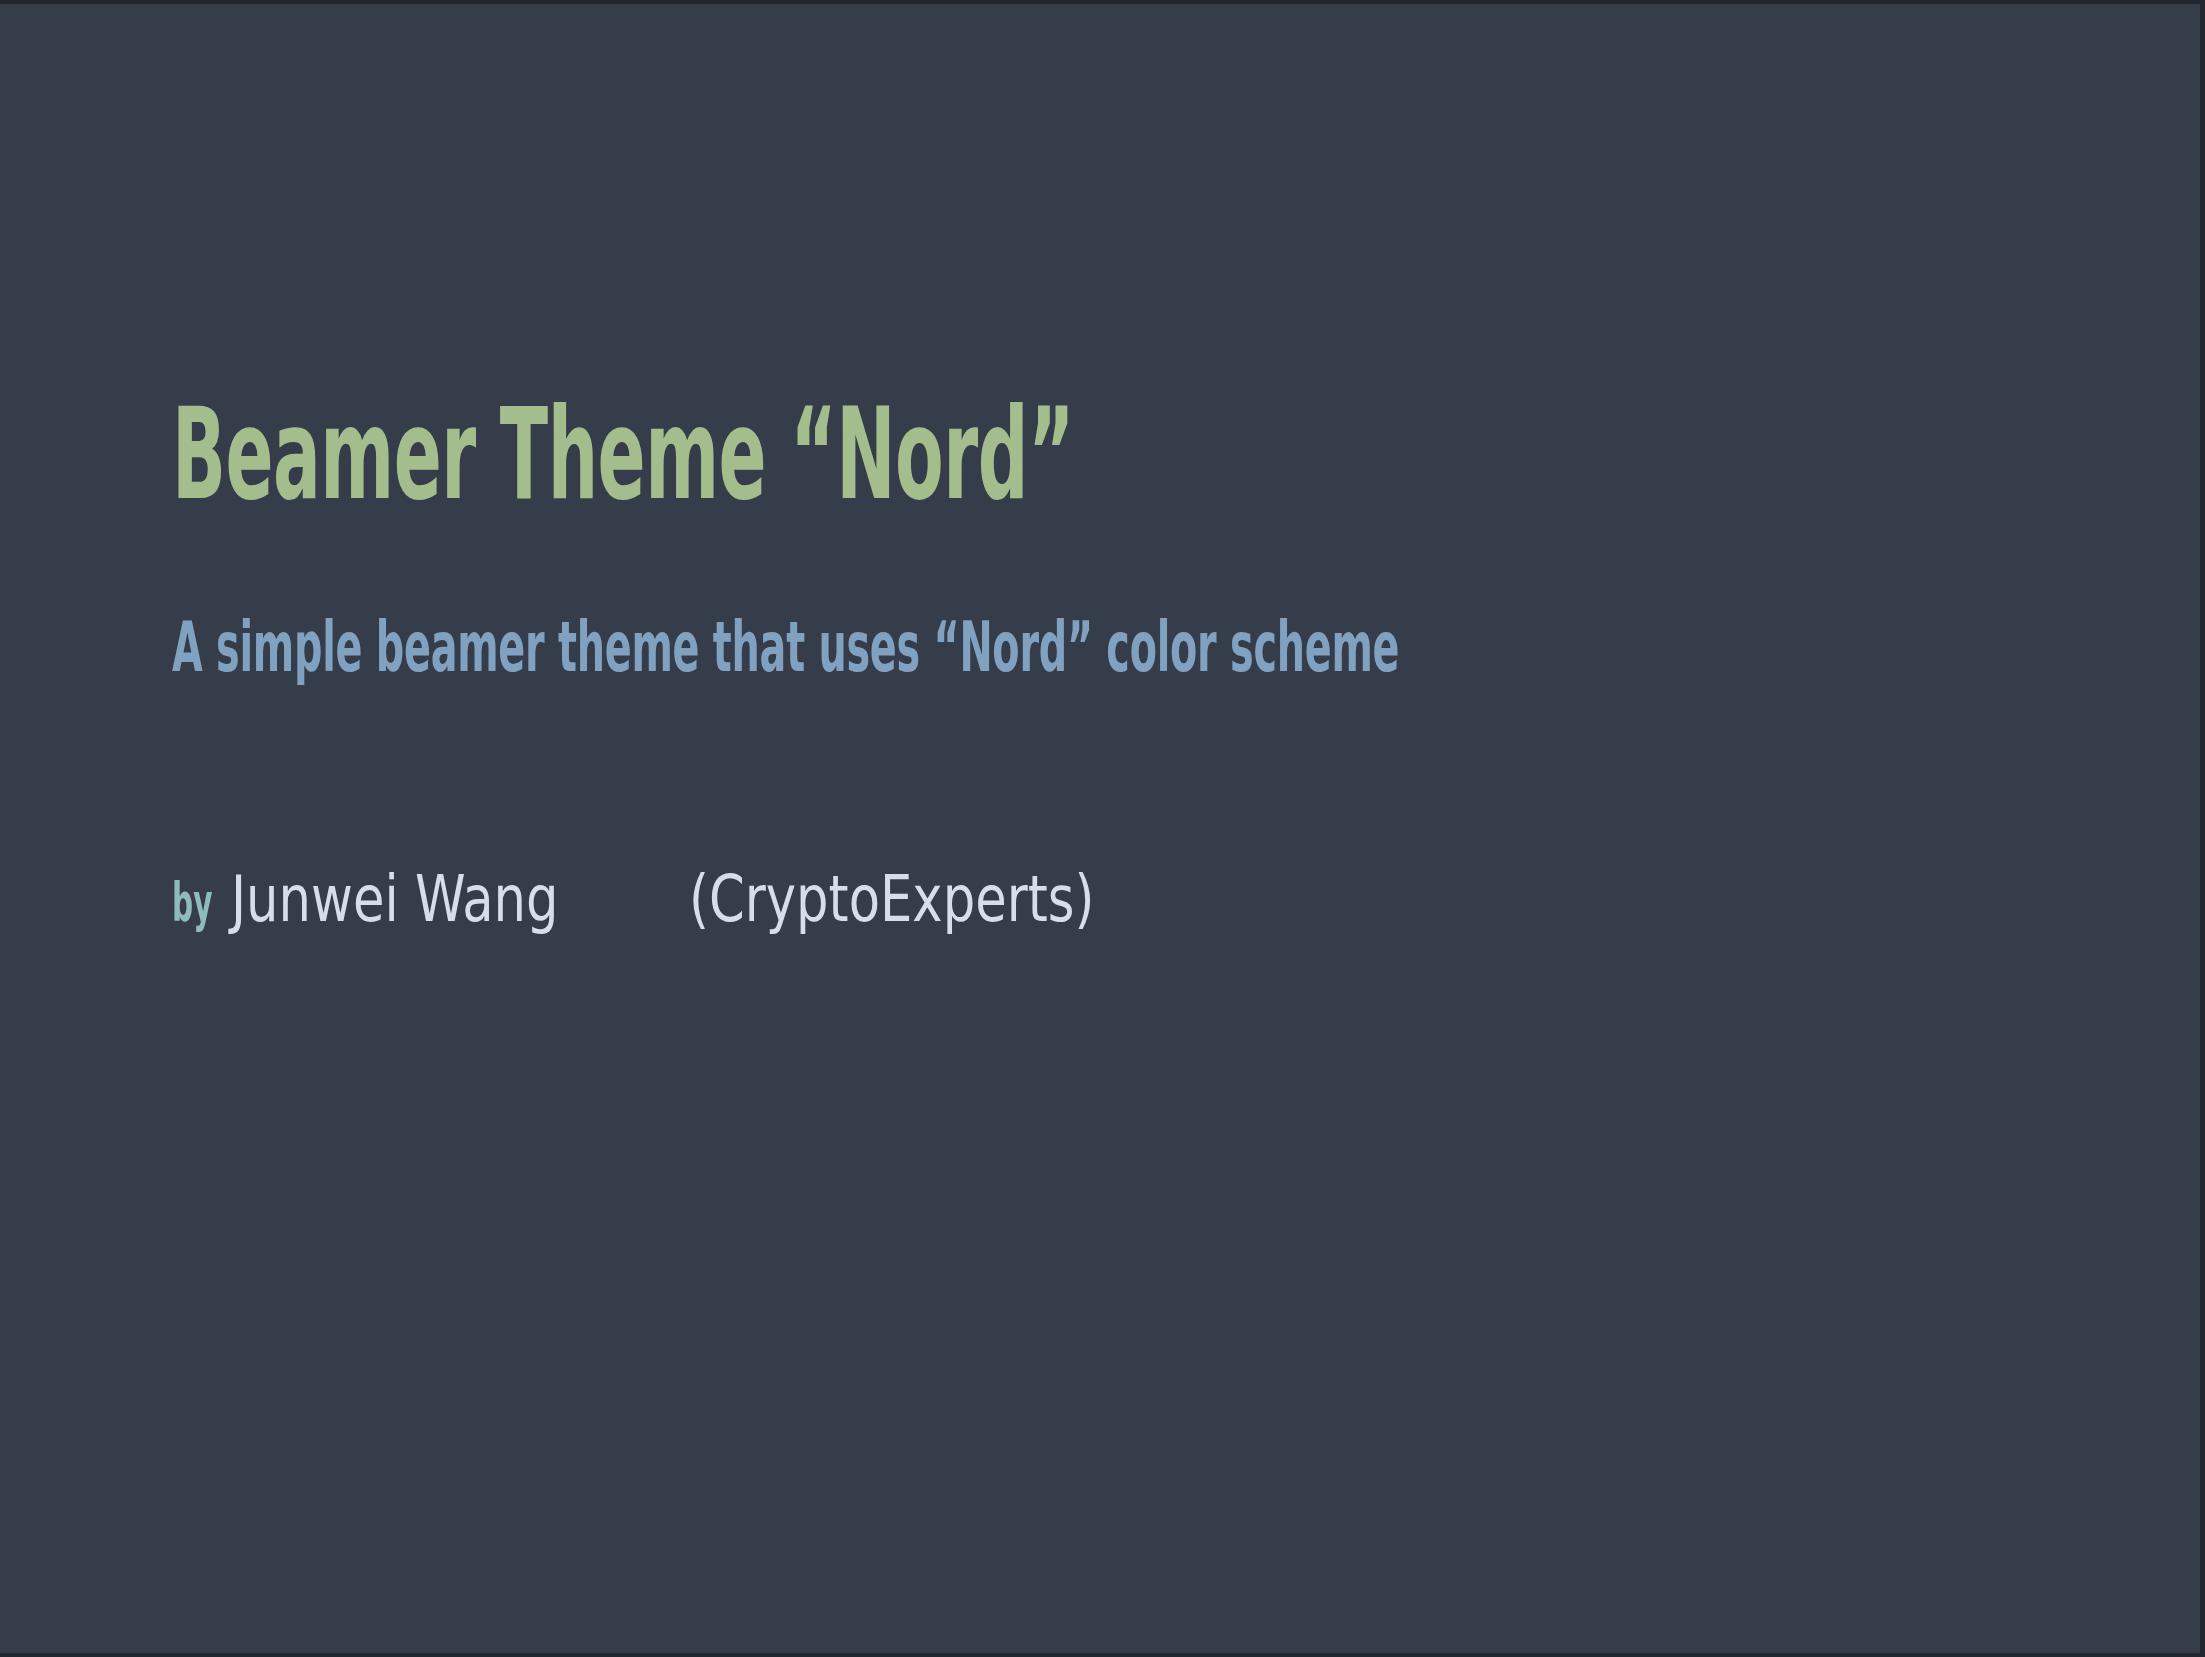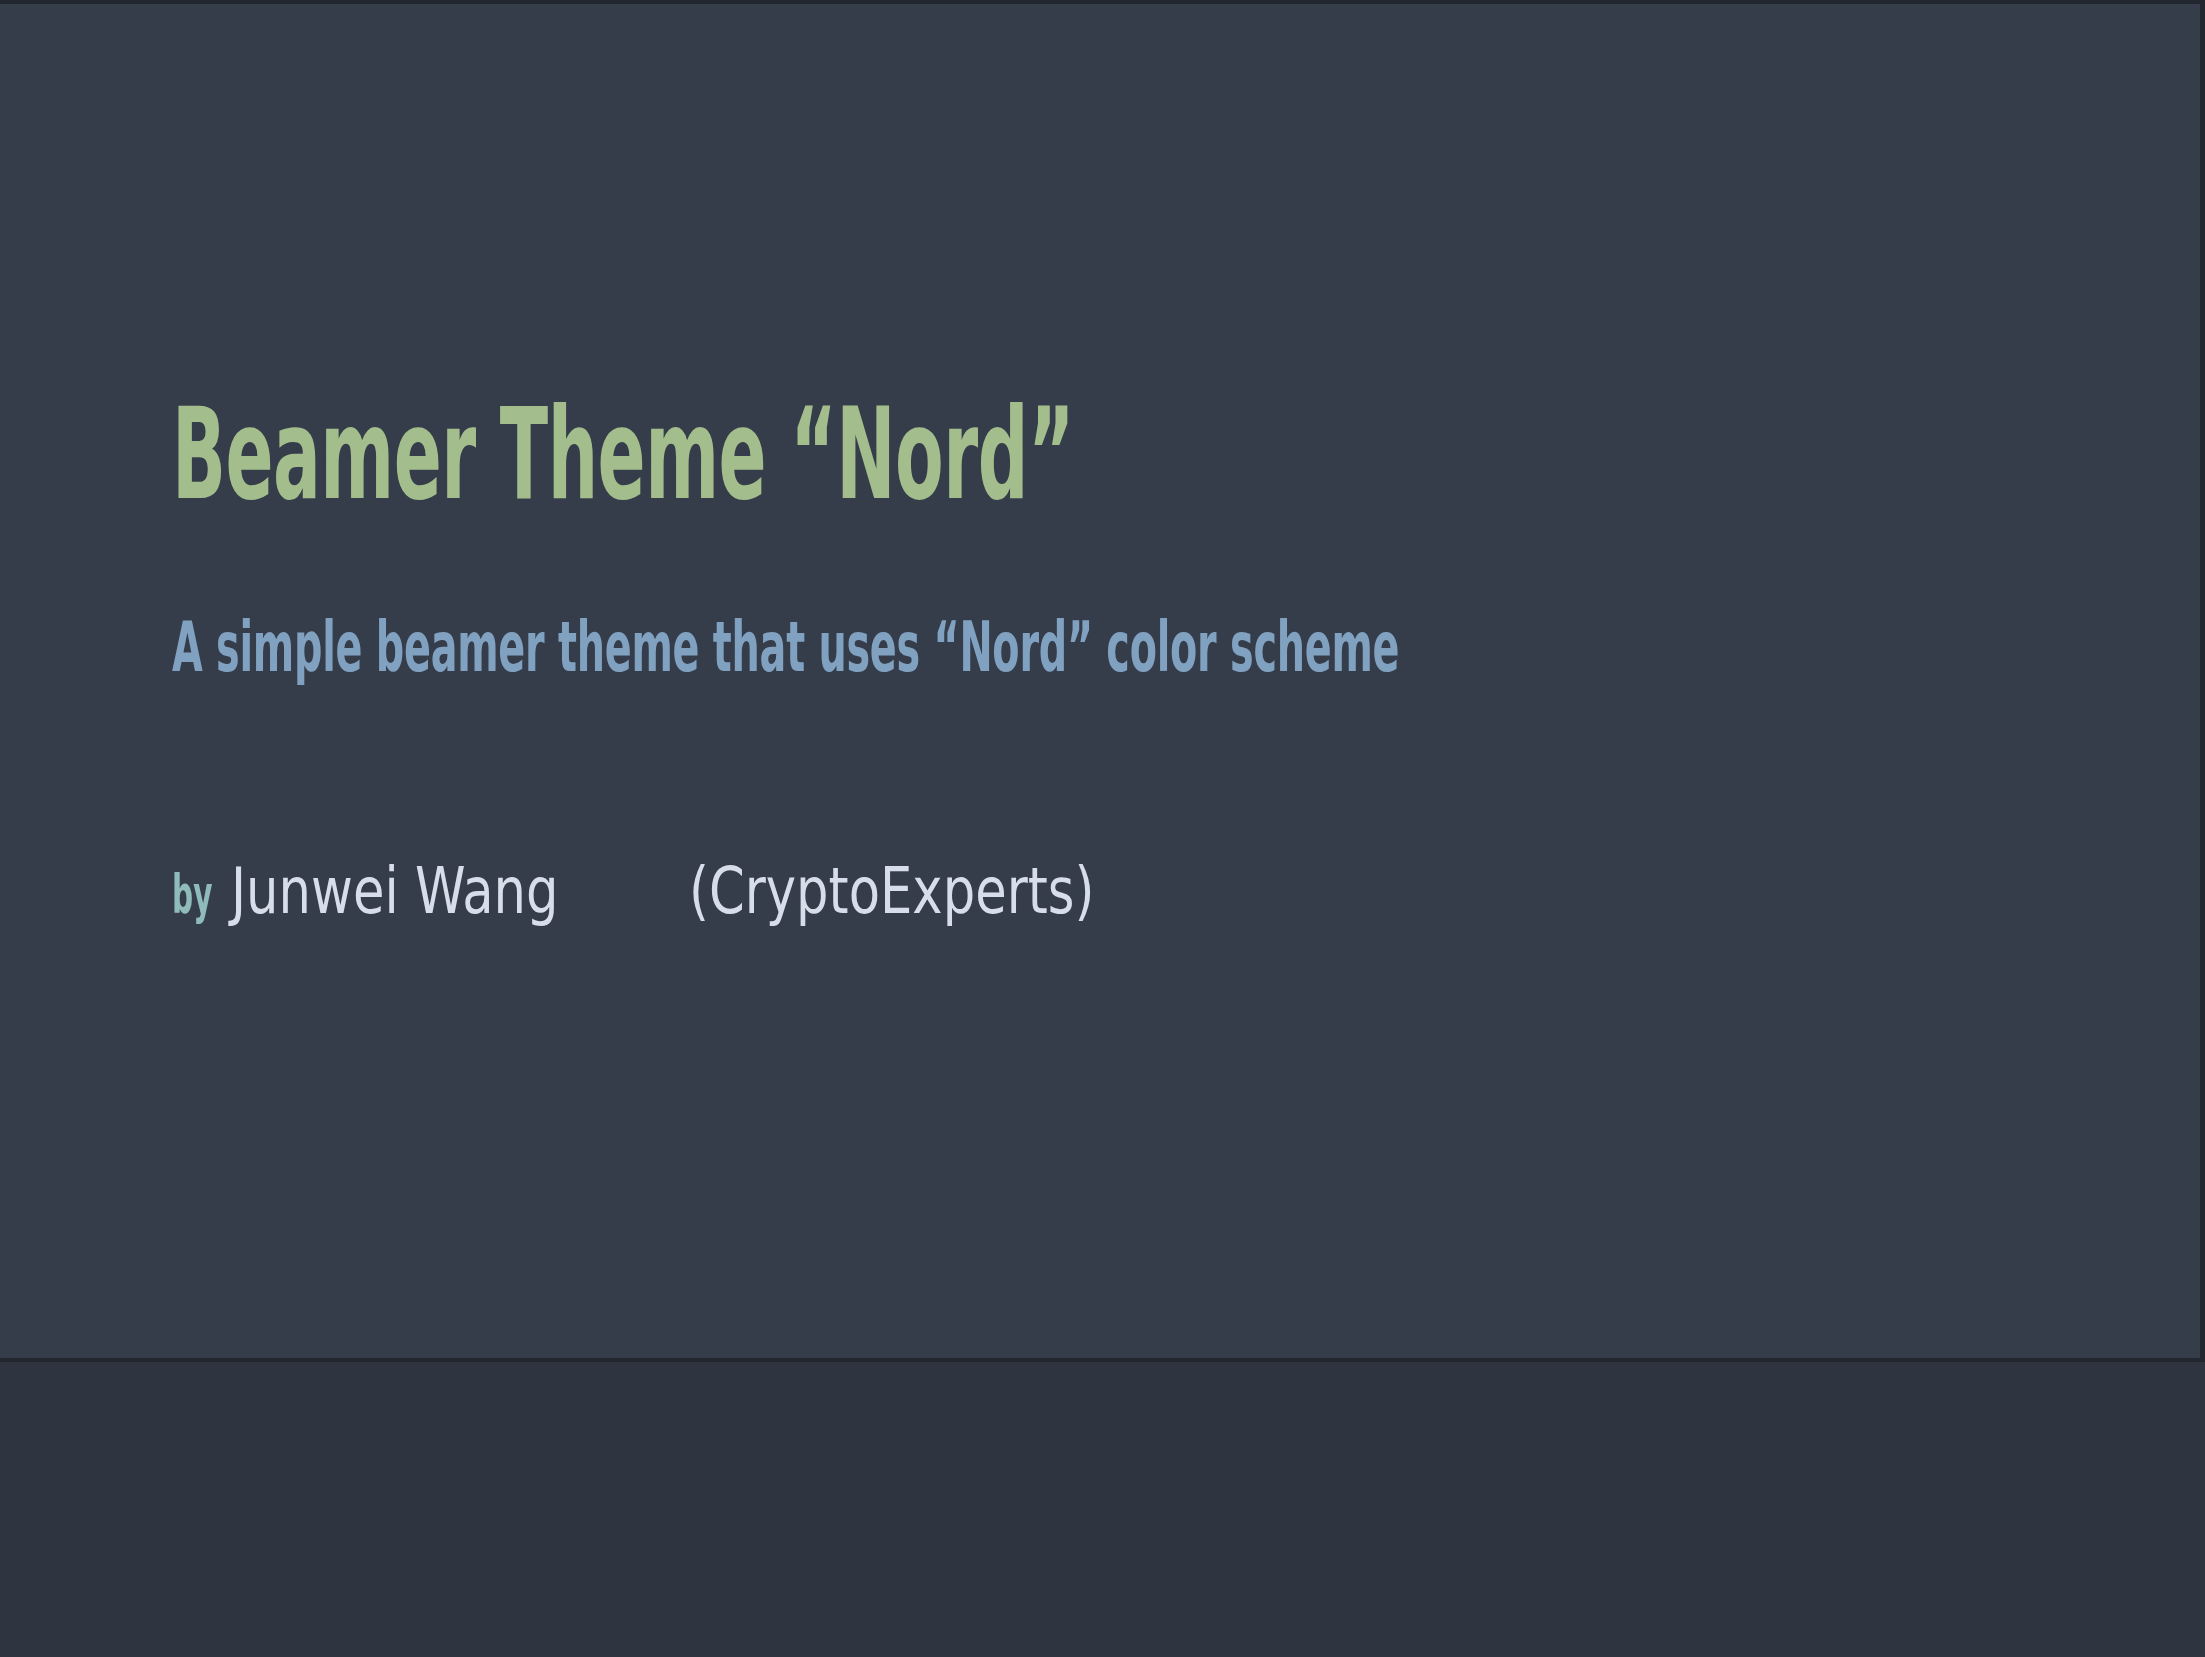--- a/index.html
+++ b/index.html
@@ -13,21 +13,21 @@
     height: 1657px;
     overflow: hidden;
     font-family: "DejaVu Sans", sans-serif;
   }
 
   
   .slide {
     position: relative;
     box-sizing: border-box;
     width: 2205px;
-    height: 1362px;
+    height: 1657px;
     background: #353c4a;
     border-top: 4.9px solid #22262e;
     border-bottom: 4.9px solid #22262e;
     border-right: 5.7px solid #22262e;
     border-left: 0 solid transparent;
     overflow: hidden;
   }
 
   .slide-body {
     position: absolute;
@@ -85,20 +85,21 @@
     position: absolute;
     left: 0;
     top: 845px;
   }
 
   .meta-line {
     display: block;
     white-space: nowrap;
     line-height: 85px;
     height: 85px;
+    margin-top: 8px;
   }
 
   .meta-kw {
     display: inline-block;
     font-family: "DejaVu Sans Condensed", "Liberation Sans Narrow", "DejaVu Sans", sans-serif;
     font-weight: 700;
     font-size: 53px;
     color: #8fbcbb;
     transform: scaleX(0.62);
     transform-origin: left center;

